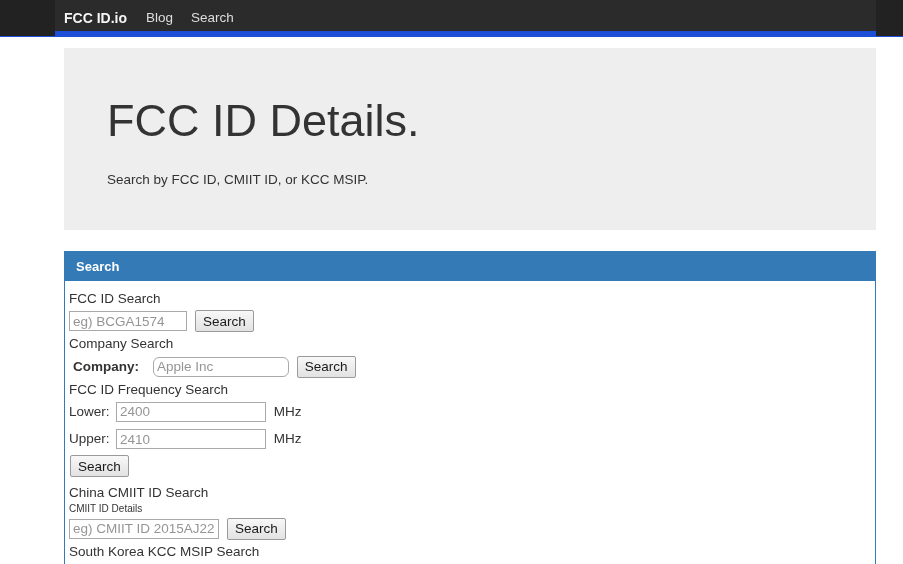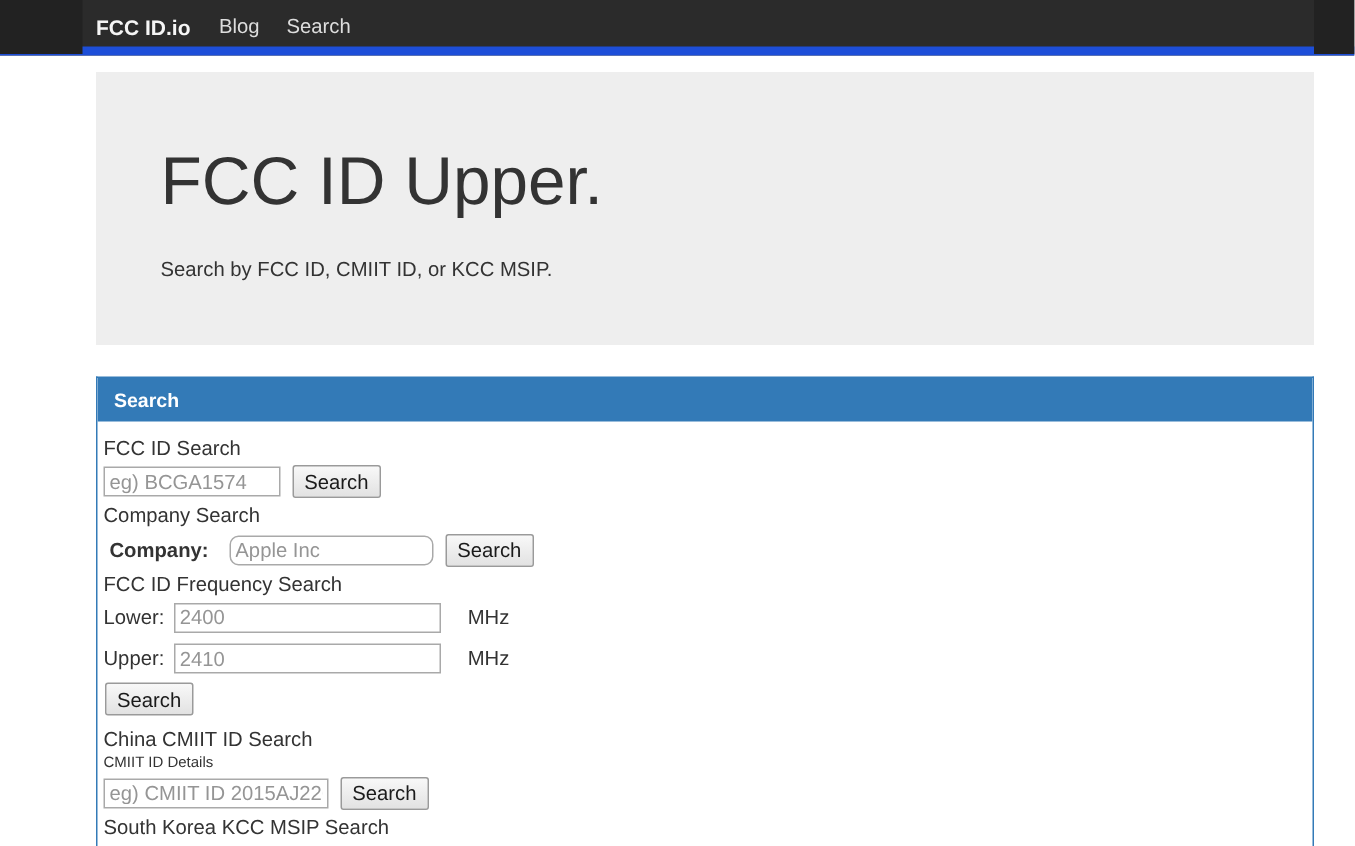--- a/index.html
+++ b/index.html
@@ -182,49 +182,49 @@
     border: 1px solid #9a9a9a;
     border-radius: 2px;
     background: linear-gradient(#f8f8f8, #e2e2e2);
     vertical-align: middle;
     cursor: pointer;
     box-sizing: border-box;
   }
 
   .input-fccid  { width: 118px; margin-left: 2px; }
   .input-company{ width: 136px; margin-left: 10px; border-radius: 6px; }
-  .input-freq   { width: 178px; margin-left: 5px; }
+  .input-freq   { width: 150px; margin-left: 5px; }
   .input-cmiit  { width: 150px; margin-left: 2px; }
 
   .btn-gap { margin-left: 4px; }
   .unit {
     display: inline-block;
     font-size: 13.5px;
     color: #333333;
-    margin-left: 14px;
+    margin-left: 4px;
     vertical-align: middle;
   }
   .lbl-w { display: inline-block; width: 38px; margin-left: 2px; }
   .spacer-sm { height: 4px; }
 </style>
 </head>
 <body>
 
 <div class="navbar">
   <div class="navbar-edge-left"></div>
   <div class="navbar-edge-right"></div>
   <div class="navbar-inner">
     <a class="nav-brand">FCC ID.io</a>
     <a class="nav-link blog">Blog</a>
     <a class="nav-link search">Search</a>
   </div>
 </div>
 
 <div class="jumbotron">
-  <h1 class="jumbo-title">FCC ID Upper.</h1>
+  <h1 class="jumbo-title">FCC ID Details.</h1>
   <p class="jumbo-sub">Search by FCC ID, CMIIT ID, or KCC MSIP.</p>
 </div>
 
 <div class="panel">
   <div class="panel-heading">Search</div>
   <div class="panel-body">
 
     <span class="section-label">FCC ID Search</span>
     <div class="form-row">
       <input type="text" class="input-fccid" placeholder="eg) BCGA1574" style="">

